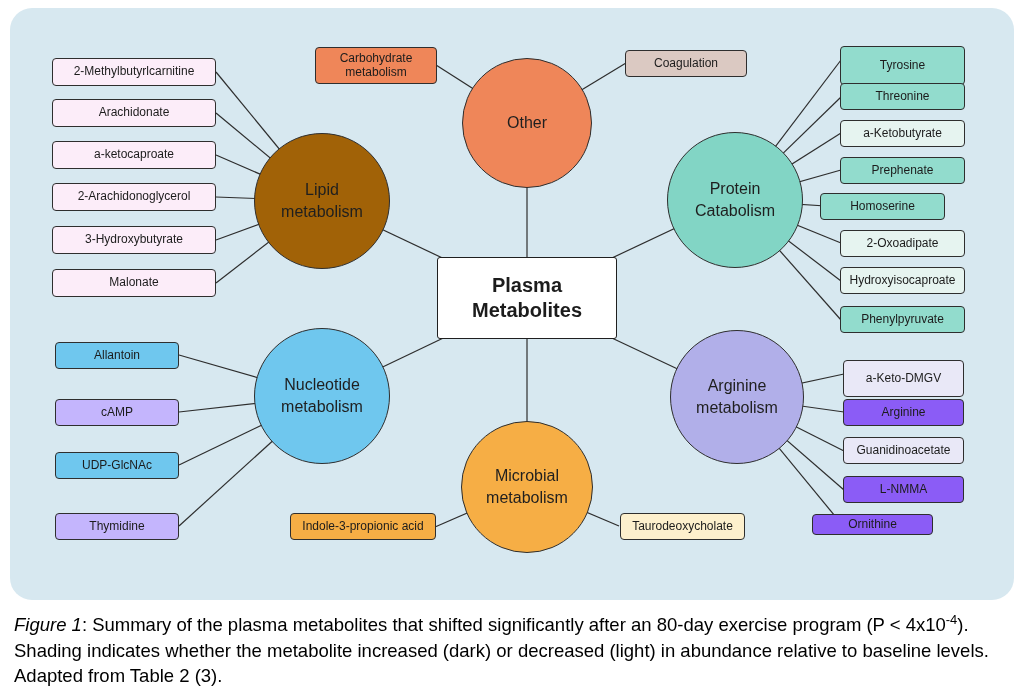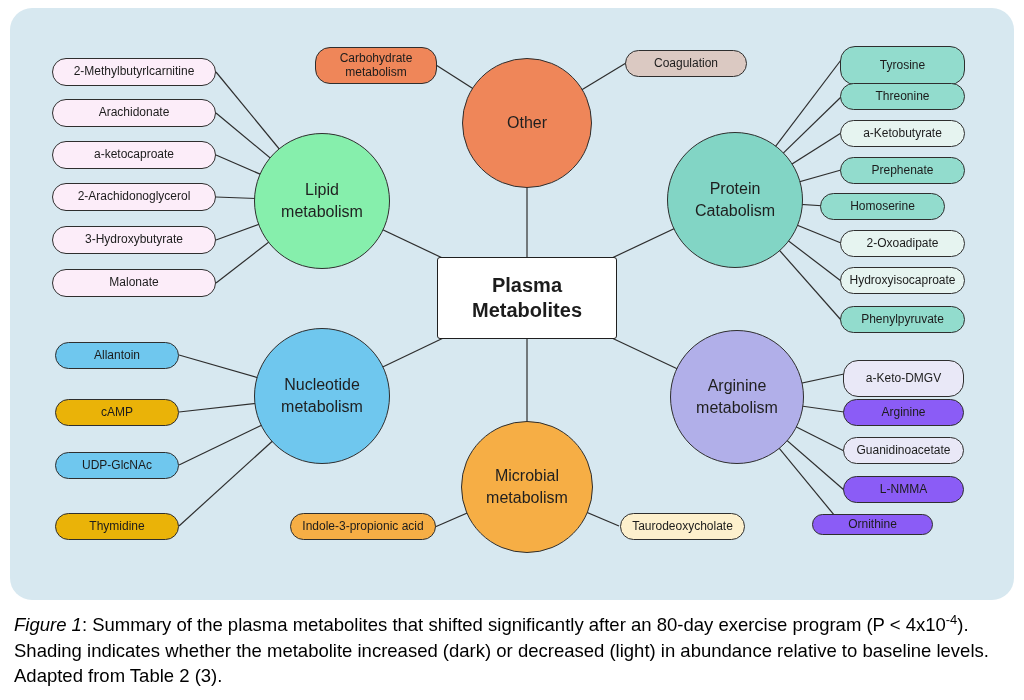--- a/index.html
+++ b/index.html
@@ -16,35 +16,35 @@
     position:absolute;left:437px;top:257px;width:180px;height:82px;
     background:#ffffff;border:1.6px solid #1f1f1f;border-radius:3px;
     display:flex;align-items:center;justify-content:center;text-align:center;
     font-weight:bold;font-size:20px;line-height:1.25;padding:0 24px;box-sizing:border-box;
   }
   .circle{
     position:absolute;border-radius:50%;border:1px solid #2e2e2e;
     display:flex;align-items:center;justify-content:center;text-align:center;
     font-size:16px;line-height:1.35;padding:0 14px;box-sizing:border-box;color:#1f1f1f;
   }
-  .circ-lipid{background:#86efac;}
+  .circ-lipid{background:#a16207;}
   .circ-other{background:#ef8659;}
   .circ-protein{background:#82d5c5;}
   .circ-nucleotide{background:#6fc7ee;}
   .circ-microbial{background:#f6ae45;}
   .circ-arginine{background:#b1afe9;}
   .leaf{
-    position:absolute;border:1px solid #2e2e2e;border-radius:15px;
+    position:absolute;border:1px solid #2e2e2e;border-radius:4px;
     display:flex;align-items:center;justify-content:center;text-align:center;
     font-size:12px;line-height:1.15;padding:2px 4px;box-sizing:border-box;color:#1c1c1c;
   }
   .lipid.light{background:#fcedf9;}
   .other.dark{background:#ef8659;}      .other.light{background:#dbc9c2;}
   .protein.dark{background:#92dccd;}    .protein.light{background:#e6f4f0;}
-  .nucleotide.dark{background:#6fc7ee;} .nucleotide.light{background:#eab308;}
+  .nucleotide.dark{background:#6fc7ee;} .nucleotide.light{background:#c4b5fd;}
   .microbial.dark{background:#f6ae45;}  .microbial.light{background:#fdf0cd;text-align:center;}
   .arginine.dark{background:#8b5cf6;}   .arginine.light{background:#e9e8f7;}
   .caption{
     position:absolute;left:14px;top:612px;width:1000px;
     font-size:18.5px;line-height:1.38;color:#000;margin:0;
   }
   .caption em{font-style:italic;}
   .caption sup{font-size:70%;vertical-align:super;line-height:0;}
 </style>
 </head>

